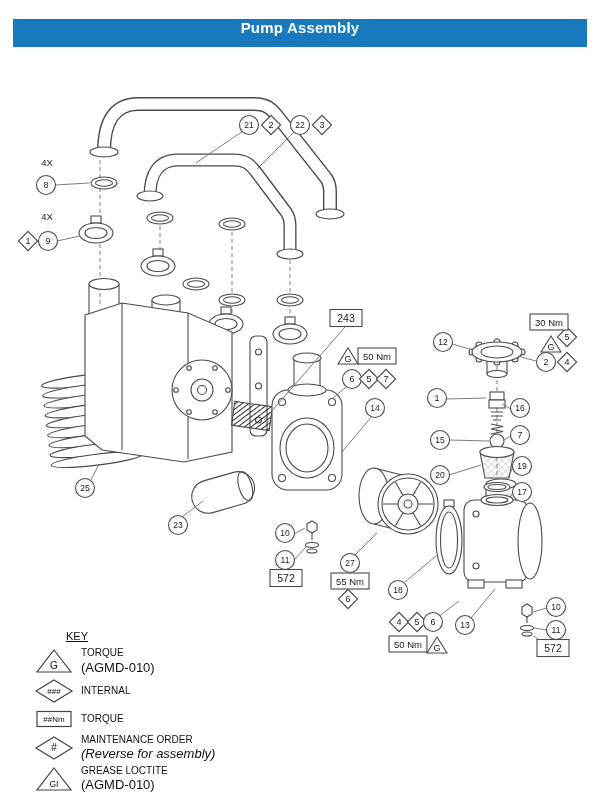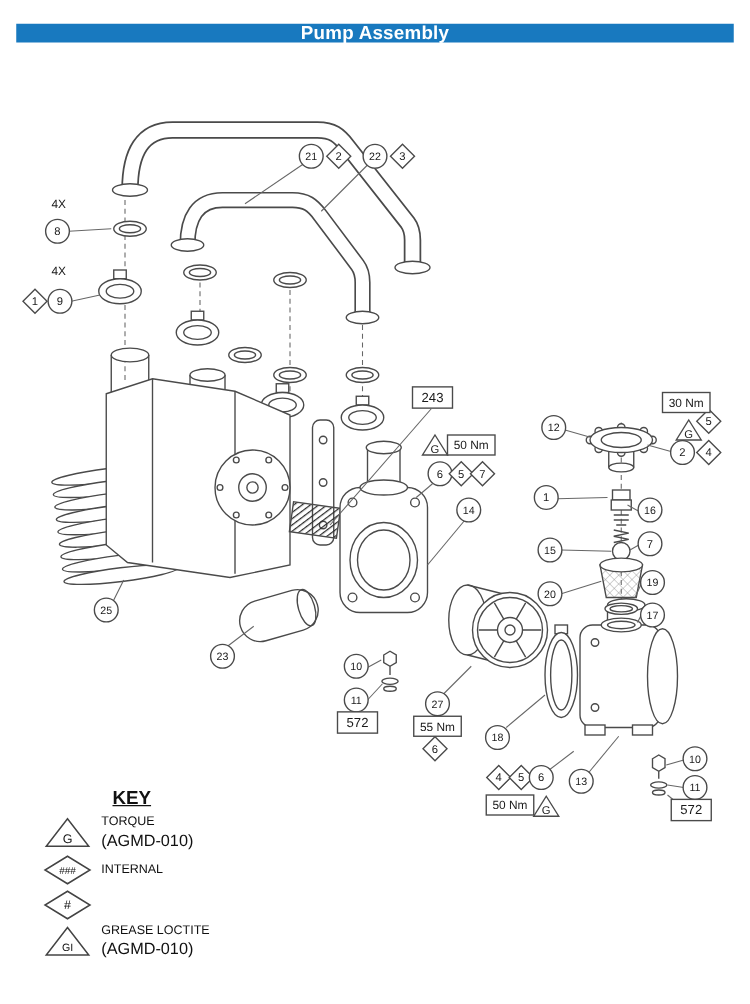--- a/index.html
+++ b/index.html
@@ -1,29 +1,29 @@
 <!DOCTYPE html>
 <html><head>
 <meta charset="utf-8">
 <style>
   *{margin:0;padding:0;box-sizing:border-box}
   html,body{width:600px;height:803px;background:#fff;overflow:hidden}
   body{font-family:"Liberation Sans",sans-serif;position:relative}
   .page{position:absolute;inset:0;background:#fff}
-  .title-bar{position:absolute;left:13px;right:13px;top:19px;height:15px;
-             display:flex;align-items:center;justify-content:center;background:#1879bf;color:#fff}
+  .title-bar{position:absolute;left:13px;right:13px;top:19px;height:28px;
+             display:flex;align-items:flex-start;justify-content:center;background:#1879bf;color:#fff}
   .title-bar span{font-size:15px;font-weight:700;letter-spacing:.2px}
   svg.diagram{position:absolute;left:0;top:0}
   .fw{fill:#fff;stroke:#4a4a4a;stroke-width:1.1}
   .art{fill:none;stroke:#4a4a4a;stroke-width:1.1}
   .ldr{fill:none;stroke:#666;stroke-width:.85}
   .dash{fill:none;stroke:#666;stroke-width:.85;stroke-dasharray:4 3}
   .bt{font-family:"Liberation Sans",sans-serif;fill:#1a1a1a}
   .key{position:absolute;left:30px;top:630px;width:230px}
-  .key-title{font-size:15px;font-weight:700;text-decoration:underline;margin-left:60px;margin-bottom:5px;color:#111}
+  .key-title{font-size:11px;font-weight:400;text-decoration:underline;margin-left:36px;margin-bottom:5px;color:#111}
   .key-row{display:flex;align-items:center;margin-bottom:2px}
   .key-sym{flex:0 0 48px;display:flex;justify-content:center}
   .key-txt{font-size:10px;color:#111;line-height:1.25;padding-left:3px}
   .key-sub{font-size:13px}
   .key-sub.italic{font-style:italic}
   .ksh{fill:#fff;stroke:#444;stroke-width:1.2}
   .key-sym svg text{font-family:"Liberation Sans",sans-serif;fill:#111;text-anchor:middle}
 </style>
 </head>
 <body>
@@ -467,23 +467,38 @@
               <text x="20" y="16" font-size="8">###</text>
             </svg>
           </div>
           <div class="key-txt">
             <div>INTERNAL</div>
           </div>
         </div>
         <div class="key-row">
           <div class="key-sym">
             <svg width="40" height="26" viewBox="0 0 40 26">
+              <rect x="3" y="5.5" width="34" height="15" class="ksh"></rect>
+              <text x="20" y="16" font-size="8">##Nm</text>
+            </svg>
+          </div>
+          <div class="key-txt">
+            <div>TORQUE</div>
+          </div>
+        </div>
+        <div class="key-row">
+          <div class="key-sym">
+            <svg width="40" height="26" viewBox="0 0 40 26">
               <path d="M20,2 L38,13 L20,24 L2,13 Z" class="ksh"></path>
               <text x="20" y="16" font-size="10">#</text>
             </svg>
+          </div>
+          <div class="key-txt">
+            <div>MAINTENANCE ORDER</div>
+            <div class="key-sub italic">(Reverse for assembly)</div>
           </div>
         </div>
         <div class="key-row">
           <div class="key-sym">
             <svg width="40" height="26" viewBox="0 0 40 26">
               <path d="M20,2 L37,24 L3,24 Z" class="ksh"></path>
               <text x="20" y="21" font-size="8.5">GI</text>
             </svg>
           </div>
           <div class="key-txt">

